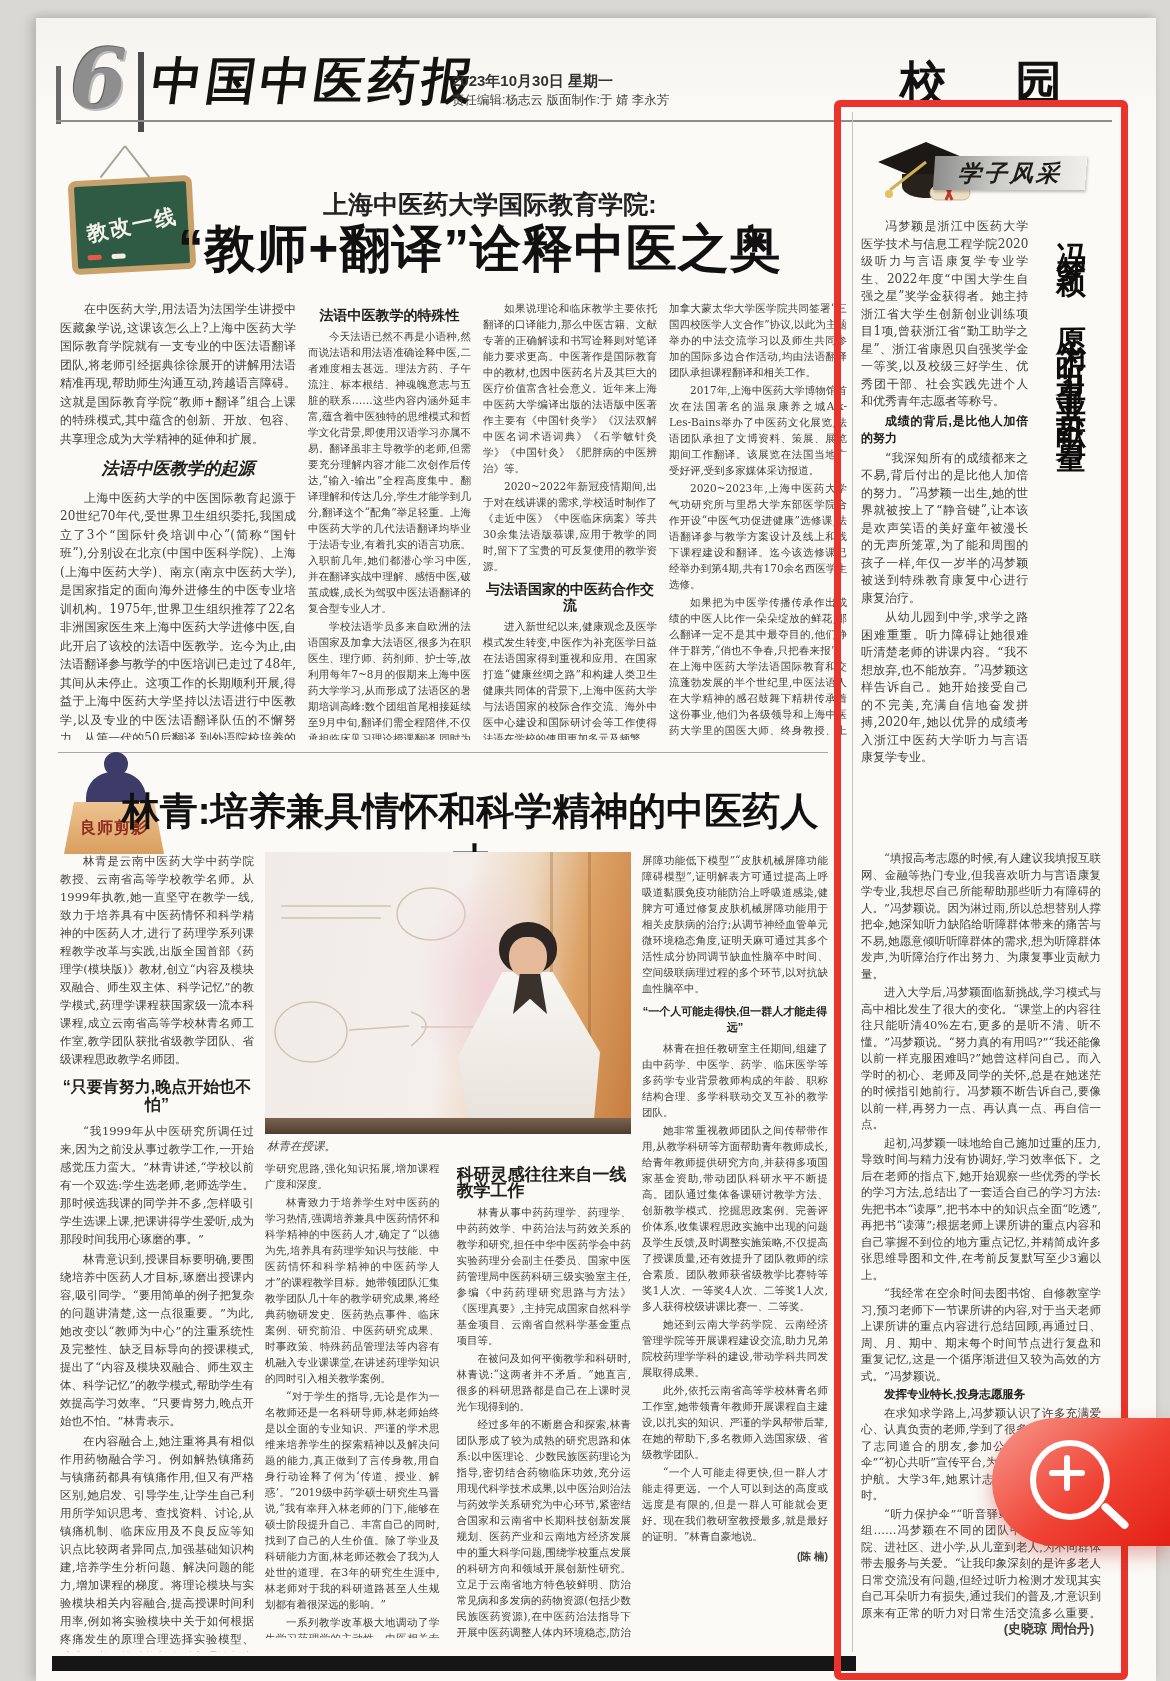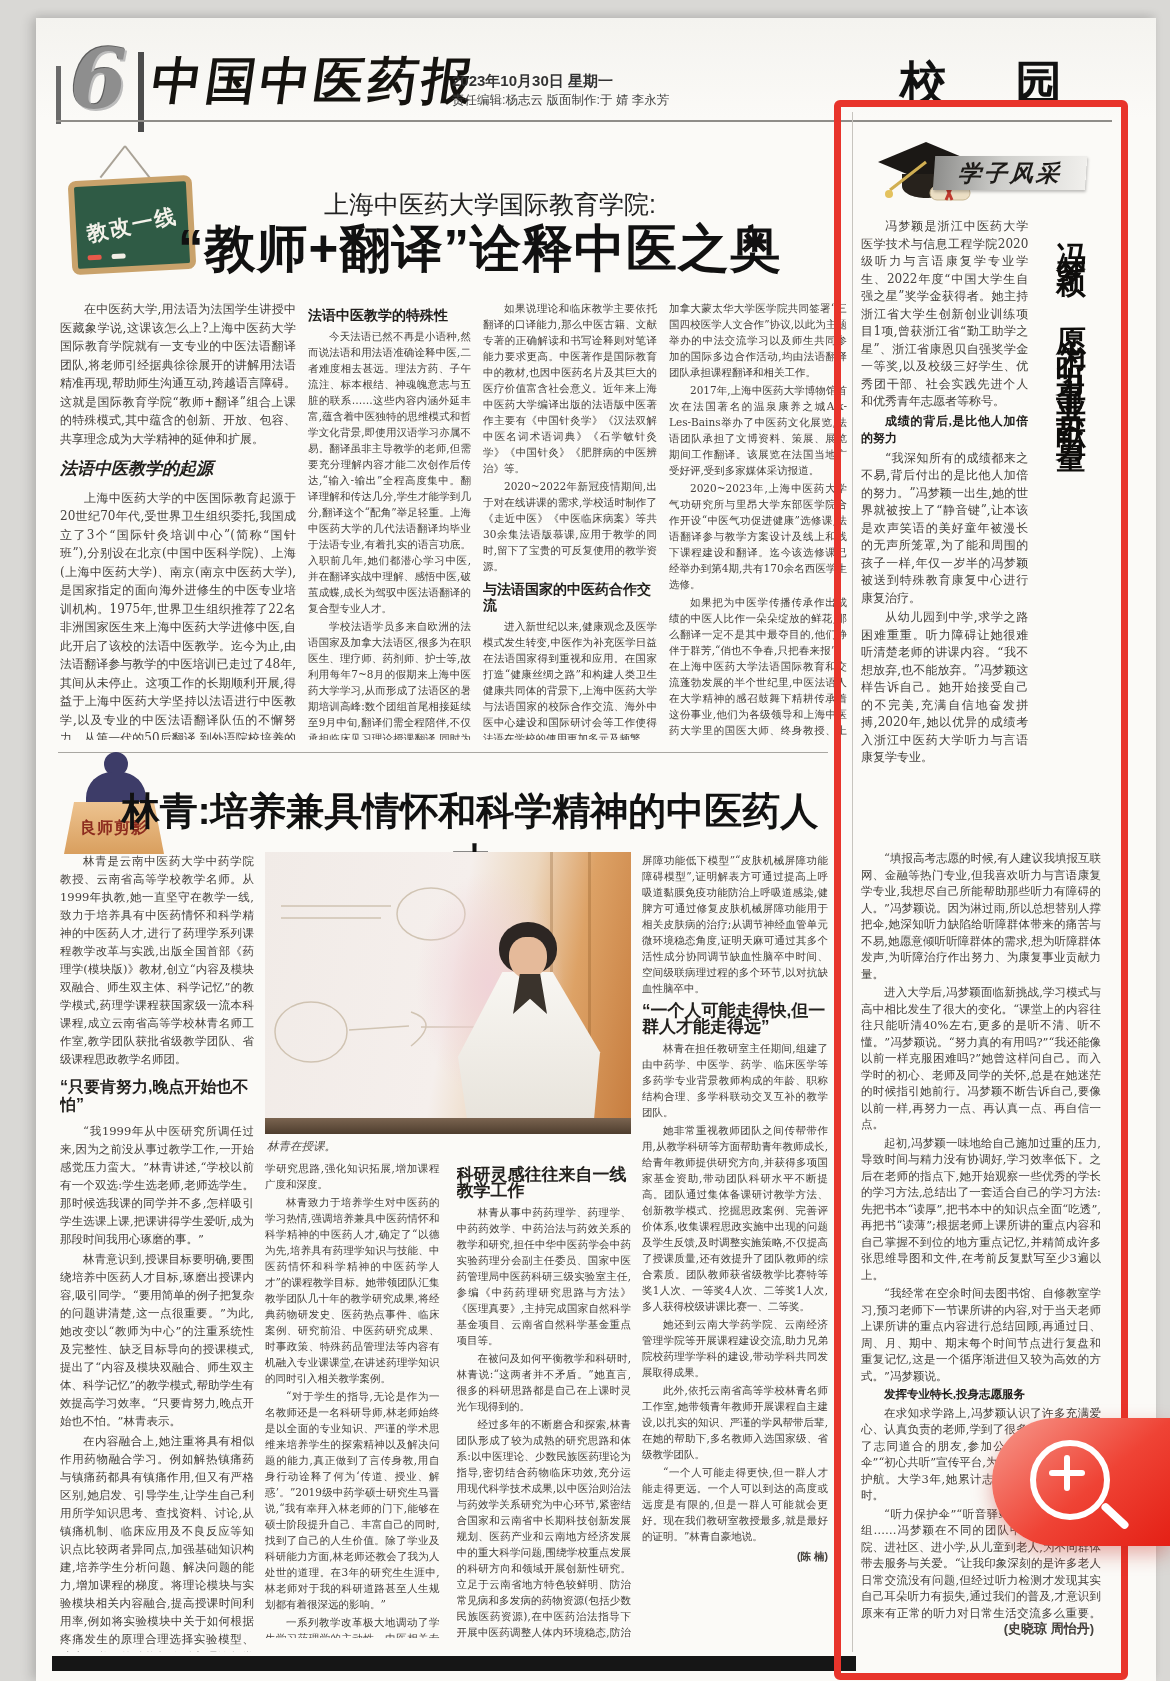--- a/index.html
+++ b/index.html
@@ -19,49 +19,49 @@
               transform:skewX(-8deg);letter-spacing:4px;white-space:nowrap;}
   .hdr-date{position:absolute;left:452px;top:72px;font-size:15px;font-weight:bold;color:#333;}
   .hdr-eds{position:absolute;left:452px;top:92px;font-size:12.5px;color:#444;}
   .section-title{position:absolute;left:900px;top:52px;font-size:47px;font-weight:900;color:#111;
                  letter-spacing:26px;white-space:nowrap;}
   .hdr-rule{position:absolute;left:56px;top:120px;width:1056px;height:2px;background:#8f8d89;}
 
   
   .col{overflow:hidden;text-align:justify;}
   .ti{text-indent:2em;margin:0 0 2px 0;}
-  .t-h{text-indent:0;text-align:left;font-weight:bold;font-family:"Liberation Sans","DejaVu Sans",sans-serif;
+  .t-h{text-indent:0;text-align:center;font-weight:bold;font-family:"Liberation Sans","DejaVu Sans",sans-serif;
        color:#211f1c;margin:7px 0 5px 0;}
   .t-cont{text-indent:0;}
   .t-end{text-indent:0;text-align:right;font-weight:bold;font-family:"Liberation Sans","DejaVu Sans",sans-serif;margin-top:4px;}
-  .t-bh{font-weight:bold;font-family:Liberation Serif, serif;color:#1e1c19;}
+  .t-bh{font-weight:bold;font-family:Liberation Sans, sans-serif;color:#1e1c19;}
 
   
   .a1-kicker{position:absolute;left:170px;top:188px;width:640px;text-align:center;
-             font-size:25px;font-weight:normal;color:#222;}
+             font-size:25px;font-weight:bold;color:#222;}
   .a1-headline{position:absolute;left:80px;top:220px;width:800px;text-align:center;
                font-size:51px;font-weight:900;color:#111;letter-spacing:1px;line-height:1.15;}
   .a1-cols{position:absolute;left:60px;top:300px;width:788px;height:440px;display:flex;gap:12px;}
   .a1-c1{width:236px;height:440px;font-size:12px;line-height:18.5px;}
   .a1-c1 .t-h{font-size:17px;margin:12px 0 10px;font-style:italic;}
   .a1-cs{width:163px;height:440px;font-size:10.5px;line-height:16px;}
   .a1-cs .t-h{font-size:14px;}
   .a1-c3w{width:174px;}
   .a1-c4w{width:178px;}
   .rule-h{position:absolute;background:#a9a7a2;}
 
   
   .a2-headline{position:absolute;left:120px;top:786px;width:700px;text-align:center;
                font-size:38px;font-weight:900;color:#111;}
   .a2-body{position:absolute;left:60px;top:852px;width:768px;height:800px;display:flex;gap:11px;}
   .a2-c1{width:194px;height:800px;font-size:11.5px;line-height:18px;}
   .a2-c1 .t-h{font-size:16px;margin:10px 0 8px;}
   .a2-mid{width:366px;height:800px;}
   .a2-c4{width:186px;height:800px;font-size:10.5px;line-height:16px;}
-  .a2-c4 .t-h{font-size:17px;}
+  .a2-c4 .t-h{font-size:11px;}
   .photo{position:relative;width:366px;height:282px;overflow:hidden;
          background:linear-gradient(100deg,#f1ebe7 0%,#f5efec 50%,#ecd6bd 66%,#dda266 80%,#c67c3e 100%);}
   .photo-blob{position:absolute;left:150px;top:18px;width:150px;height:230px;border-radius:50%;
               background:radial-gradient(ellipse at center,#f0d3d8 0%,rgba(246,233,235,0) 70%);}
   .wall-seam{position:absolute;top:0;width:3px;height:100%;background:rgba(120,70,25,.25);}
   .photo-desk{position:absolute;left:0;bottom:0;width:100%;height:16px;
               background:linear-gradient(180deg,#7a6450,#4e3d2e);}
   .person{position:absolute;right:26px;top:70px;width:152px;height:196px;}
   .hair{position:absolute;left:46px;top:0;width:58px;height:52px;background:#2d2623;border-radius:50% 50% 46% 46%;}
   .face{position:absolute;left:56px;top:15px;width:38px;height:42px;background:#e5ba9a;border-radius:44% 44% 50% 50%;}

